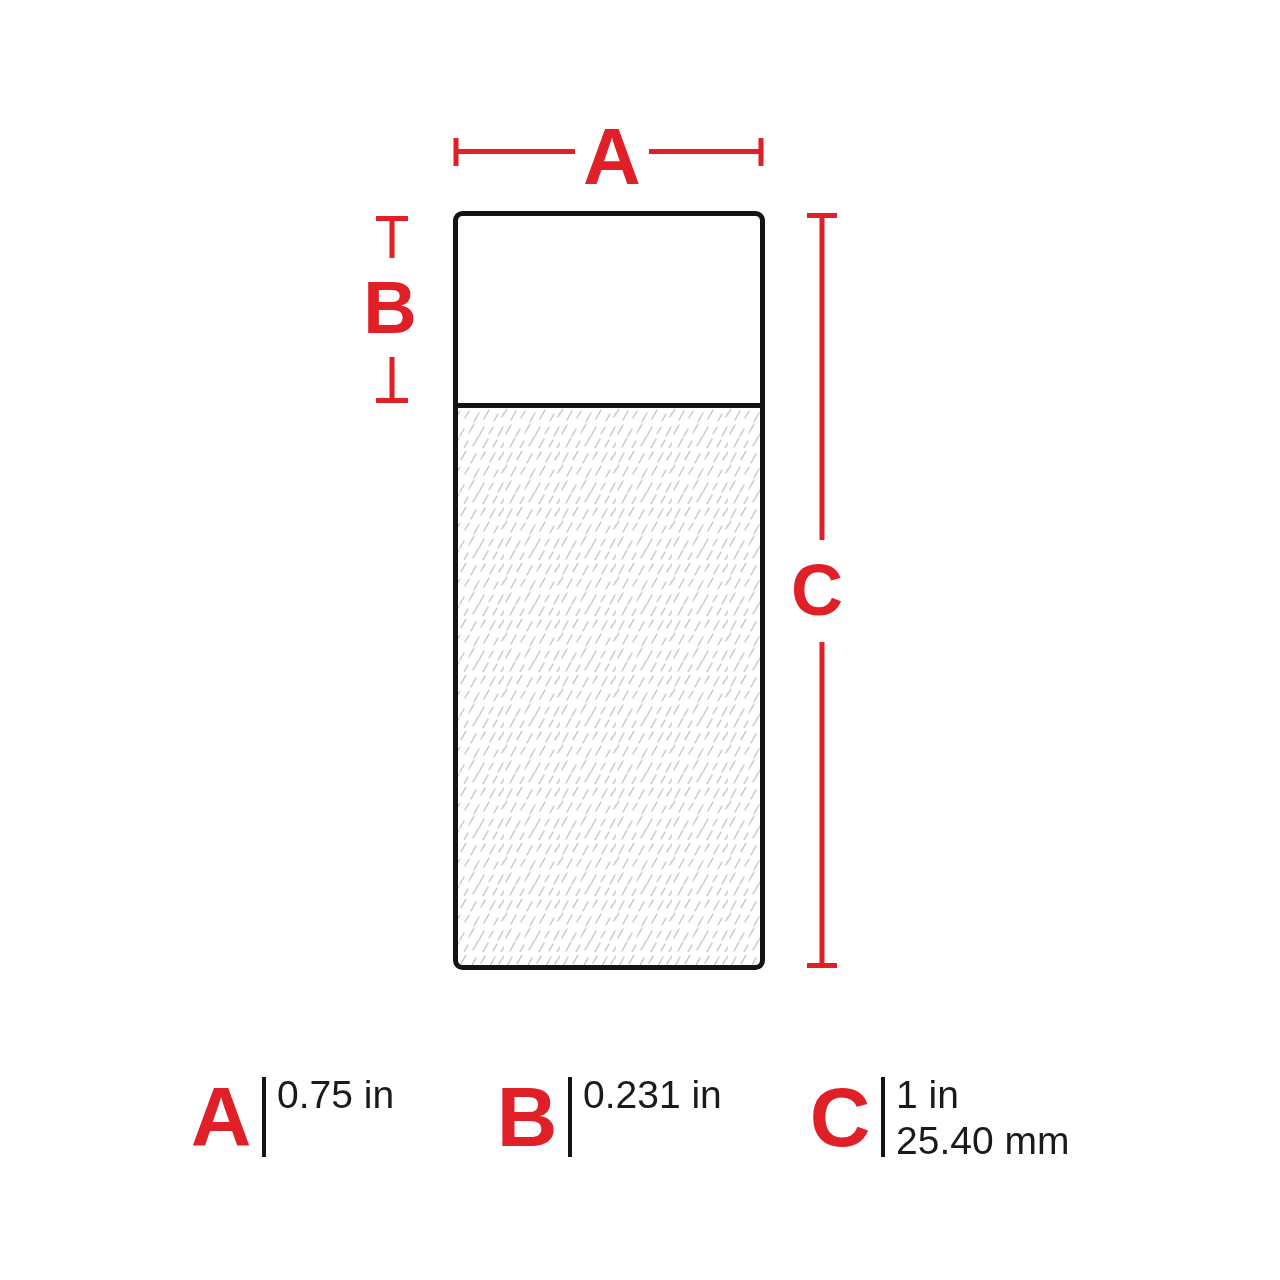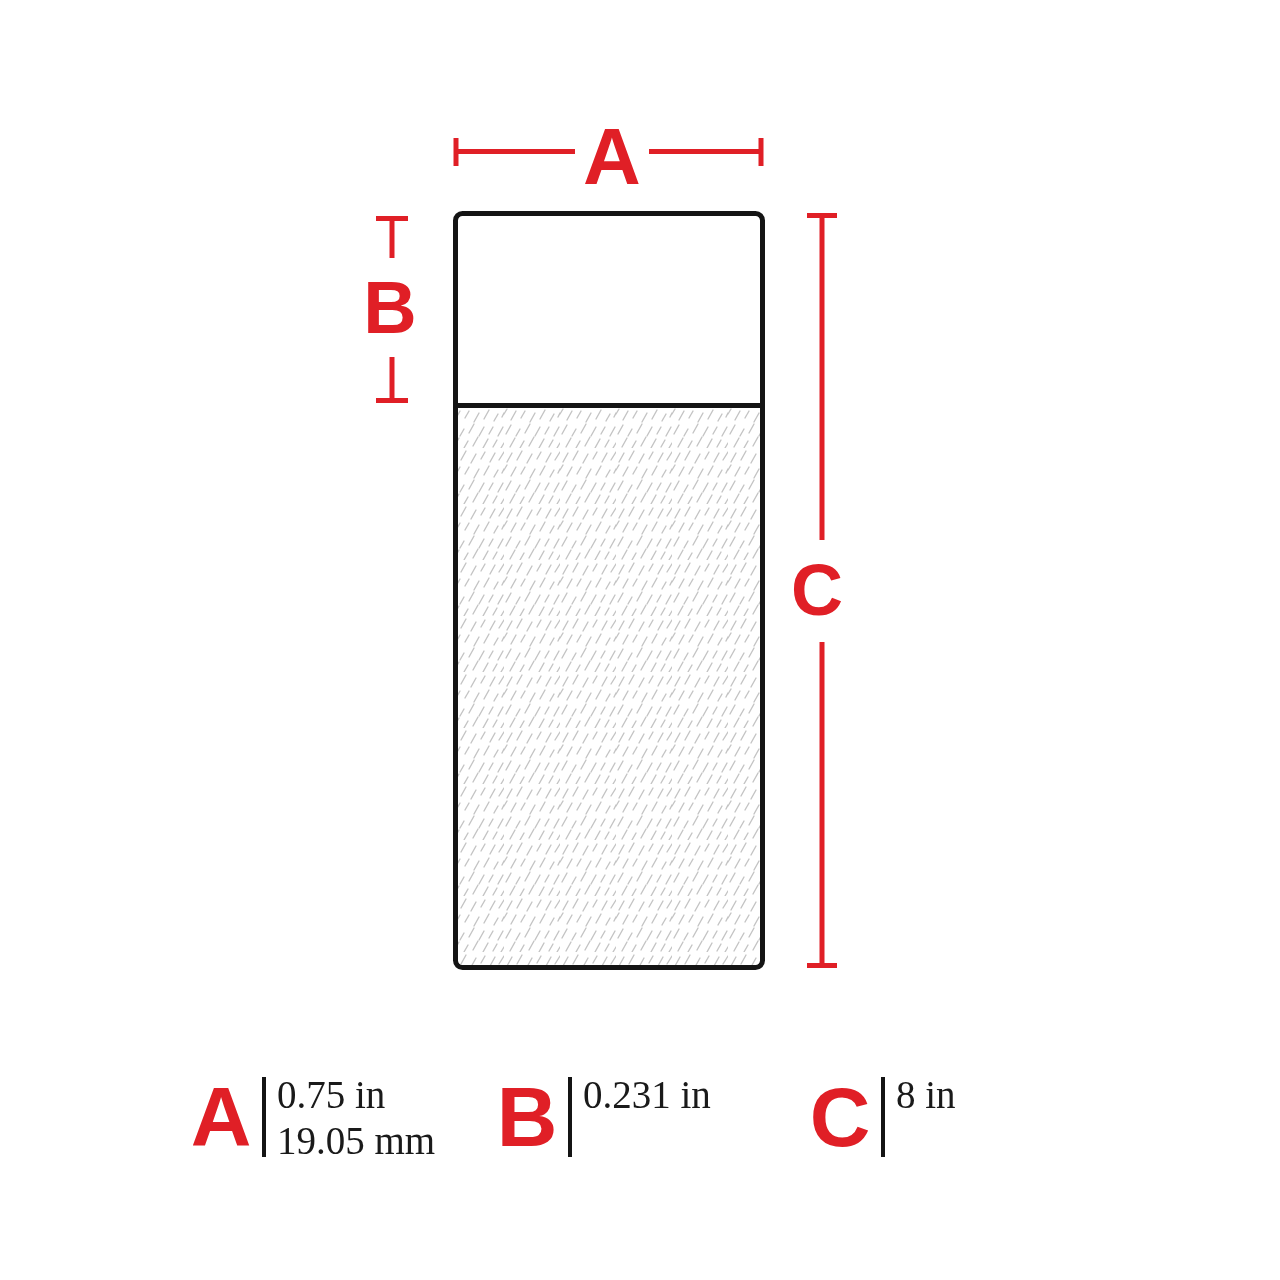--- a/index.html
+++ b/index.html
@@ -52,21 +52,20 @@
   }
   .legend-values{
     margin-left:11px;
     margin-top:-5px;
     display:flex;
     flex-direction:column;
     color:var(--text-black);
     font-size:39px;
     line-height:46px;
     white-space:nowrap;
-    font-family:Liberation Serif, serif;
   }
 </style>
 </head>
 <body>
 
 <div class="canvas">
 
   <svg class="diagram" width="1280" height="1010" viewBox="0 0 1280 1010">
     <defs>
       <pattern id="hatch" width="56" height="56" patternUnits="userSpaceOnUse">
@@ -132,34 +131,34 @@
     <text class="dim-letter size-c" x="817" y="615">C</text>
   </svg>
 
   <div>
 
     <div class="legend-entry" style="left:188px">
       <div class="legend-letter">A</div>
       <div class="legend-divider"></div>
       <div class="legend-values">
         <div>0.75 in</div>
-        <div>19.05 mm</div>
       </div>
     </div>
 
     <div class="legend-entry" style="left:494px">
       <div class="legend-letter">B</div>
       <div class="legend-divider"></div>
       <div class="legend-values">
         <div>0.231 in</div>
       </div>
     </div>
 
     <div class="legend-entry" style="left:807px">
       <div class="legend-letter">C</div>
       <div class="legend-divider"></div>
       <div class="legend-values">
-        <div>8 in</div>
+        <div>1 in</div>
+        <div>25.40 mm</div>
       </div>
     </div>
 
   </div>
 </div>
 
 </body></html>

